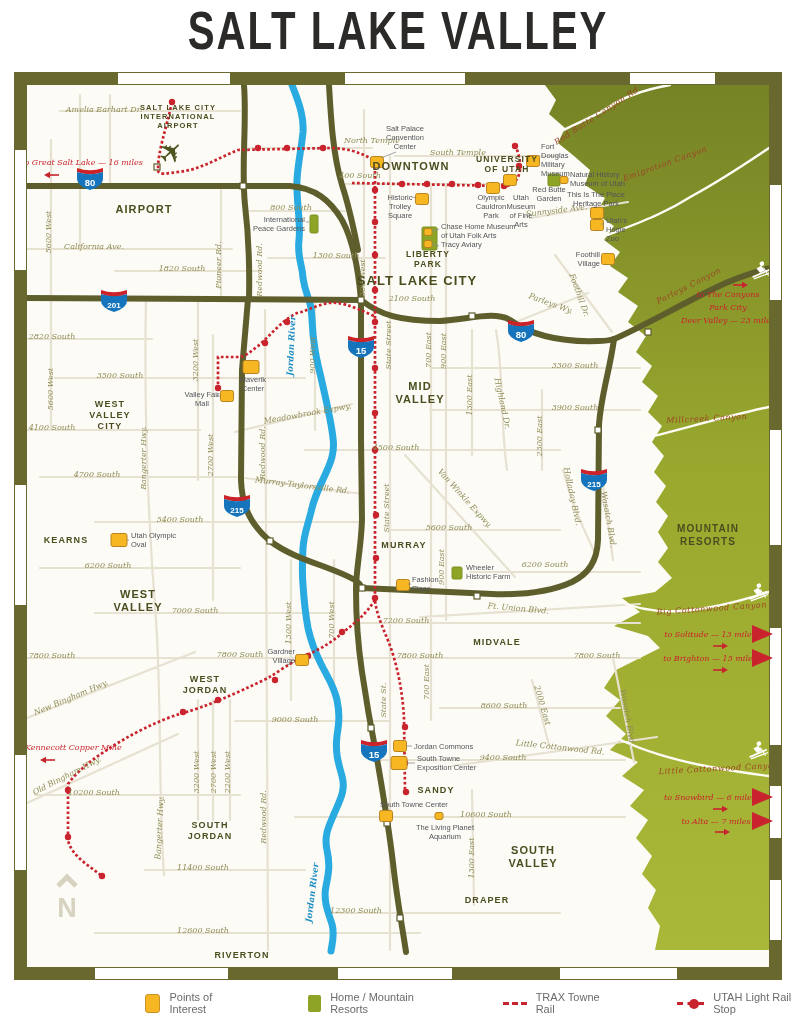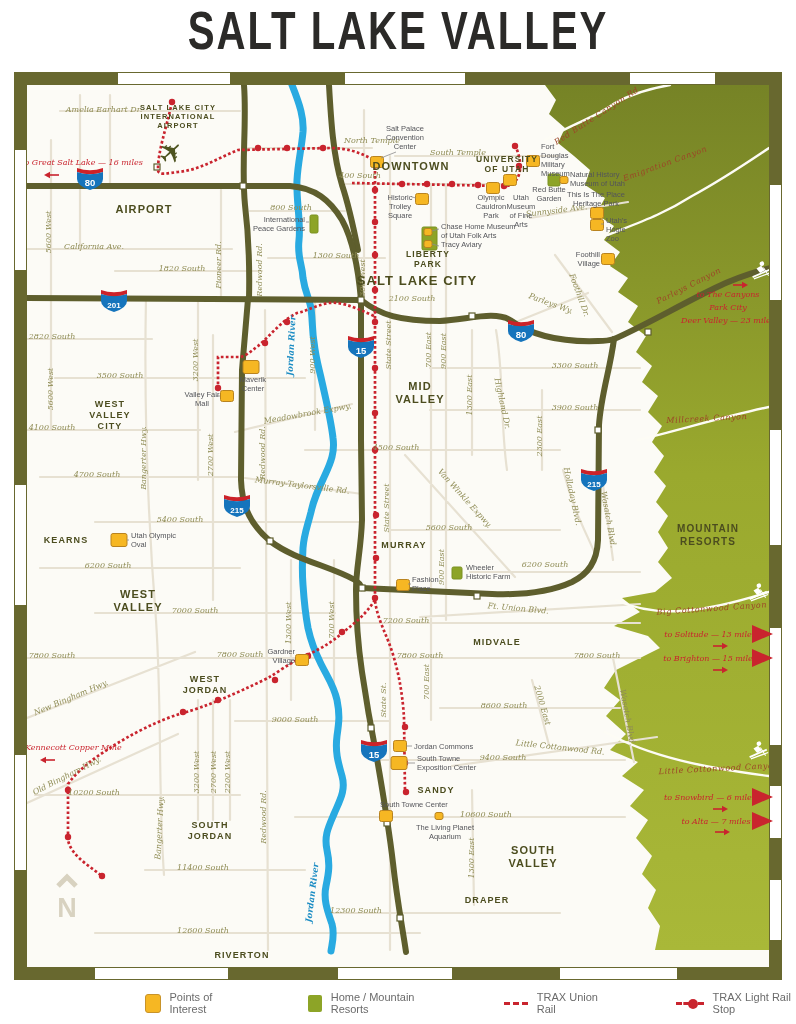--- a/index.html
+++ b/index.html
@@ -517,22 +517,22 @@
     <div class="legend-item">
       <span class="sw-poi"></span>
       <span>Points of Interest</span>
     </div>
     <div class="legend-item">
       <span class="sw-park"></span>
       <span>Home / Mountain Resorts</span>
     </div>
     <div class="legend-item">
       <span class="sw-rail"></span>
-      <span>TRAX Union Rail</span>
+      <span>TRAX Towne Rail</span>
     </div>
     <div class="legend-item">
       <span class="sw-stop">
           <span class="dot"></span>
         </span>
-      <span>TRAX Light Rail Stop</span>
+      <span>UTAH Light Rail Stop</span>
     </div>
   </div>
 </div>
 
 </body></html>

